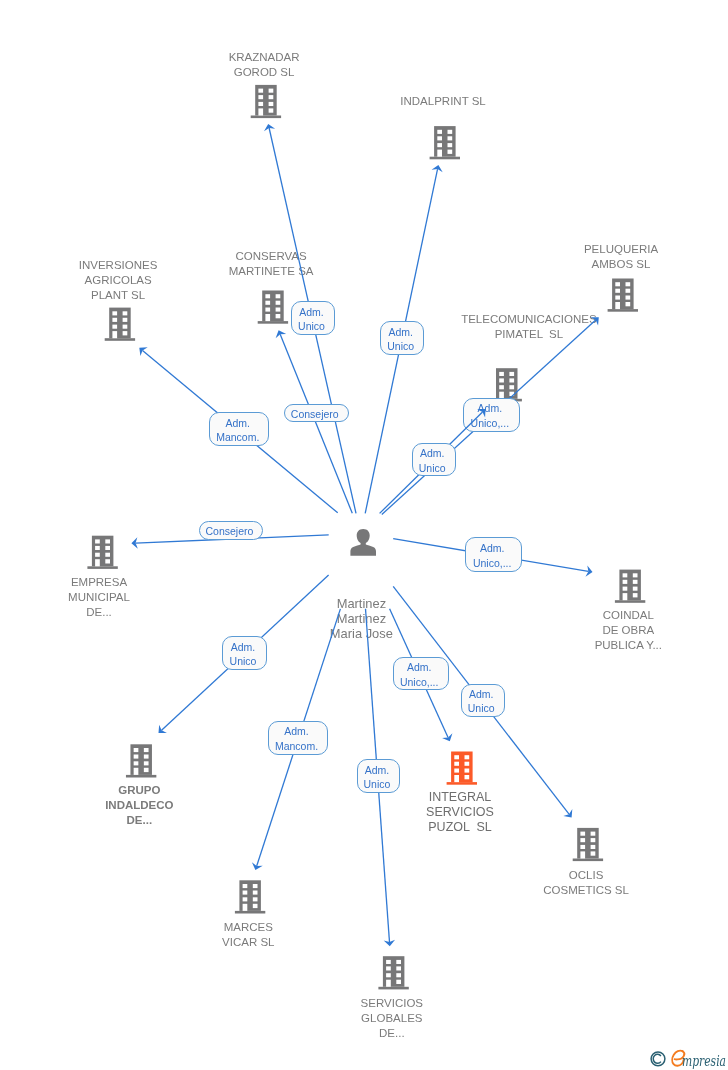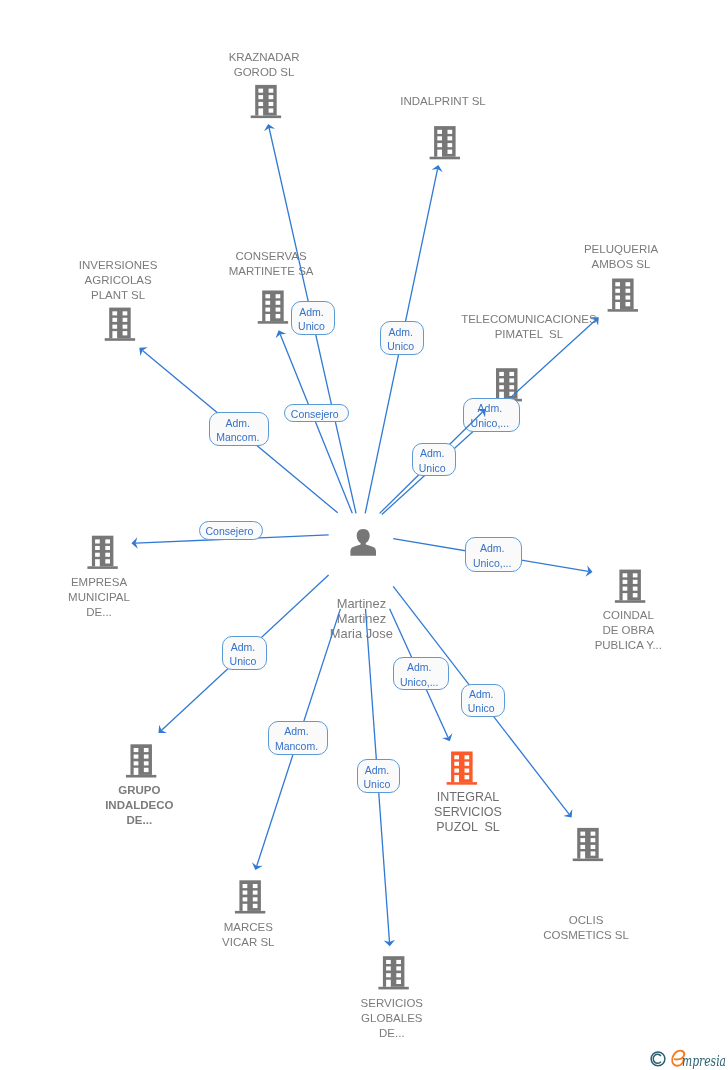--- a/index.html
+++ b/index.html
@@ -205,24 +205,24 @@
 DE OBRA
 PUBLICA Y...</div>
       <div class="node-label" style="left: 59.35px; top: 783px; width: 160px; font-weight: bold;">GRUPO
 INDALDECO
 DE...</div>
       <div class="node-label" style="left: 168.3px; top: 920.1px; width: 160px;">MARCES
 VICAR SL</div>
       <div class="node-label" style="left: 311.8px; top: 995.8px; width: 160px;">SERVICIOS
 GLOBALES
 DE...</div>
-      <div class="node-label hl" style="left: 380px; top: 789.8px; width: 160px; padding-left: 8px;">INTEGRAL
+      <div class="node-label hl" style="left: 380px; top: 789.8px; width: 160px;">INTEGRAL
 SERVICIOS
 PUZOL  SL</div>
-      <div class="node-label" style="left: 506.1px; top: 868.1px; width: 160px; margin-top: 45px;">OCLIS
+      <div class="node-label" style="left: 506.1px; top: 868.1px; width: 160px;">OCLIS
 COSMETICS SL</div>
       <div class="node-label center" style="left: 281.4px; top: 562.9px; width: 160px; margin-top: 34px;">Martinez
 Martinez
 Maria Jose</div>
       <svg width="728" height="1070" class="layer">
         <line x1="337.7" y1="512.8" x2="142.5283958929028" y2="350.38653307418474" stroke="#3079d4" stroke-width="1.3"></line>
         <path d="M 139.3 347.7 L 147.7117364425834 347.28444011199986 L 142.5283958929028 350.38653307418474 L 140.4197180983677 356.04722896416456 Z" fill="#3079d4"></path>
       </svg>
       <div class="edge-label" style="left: 209.3px; top: 412.1px; width: 59.9px; height: 34.3px;"><span>Adm.
 Mancom.</span></div>

